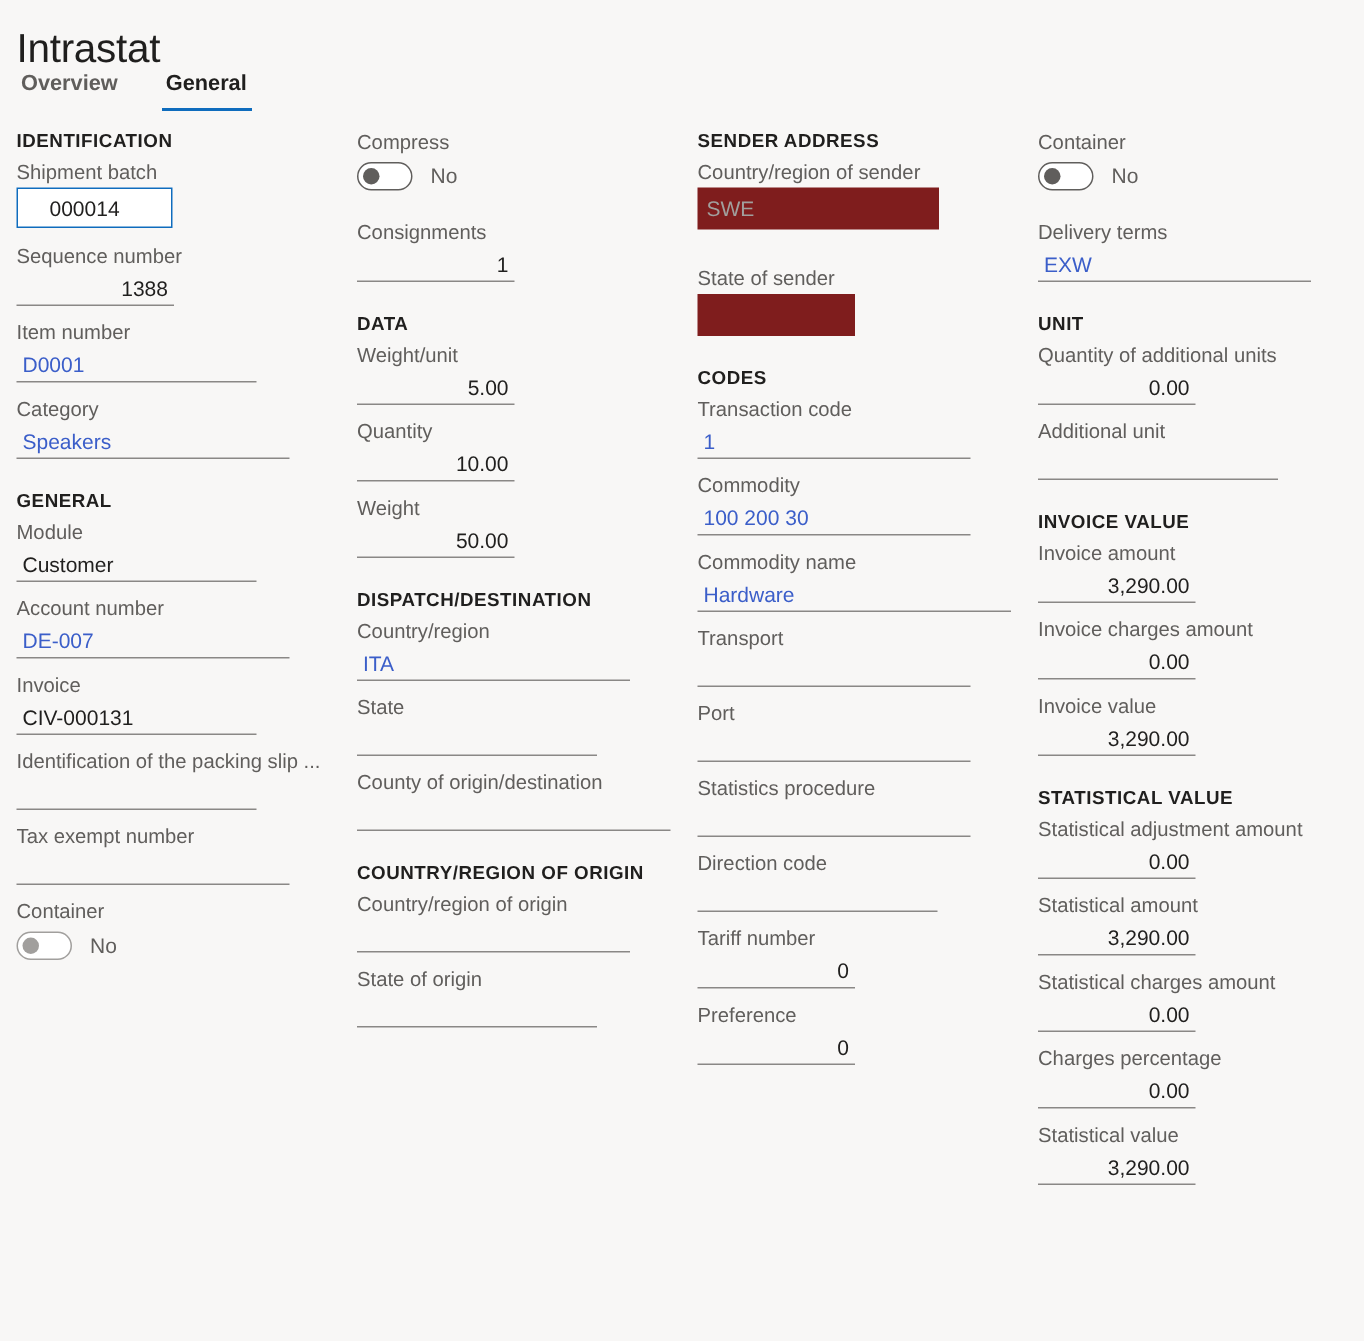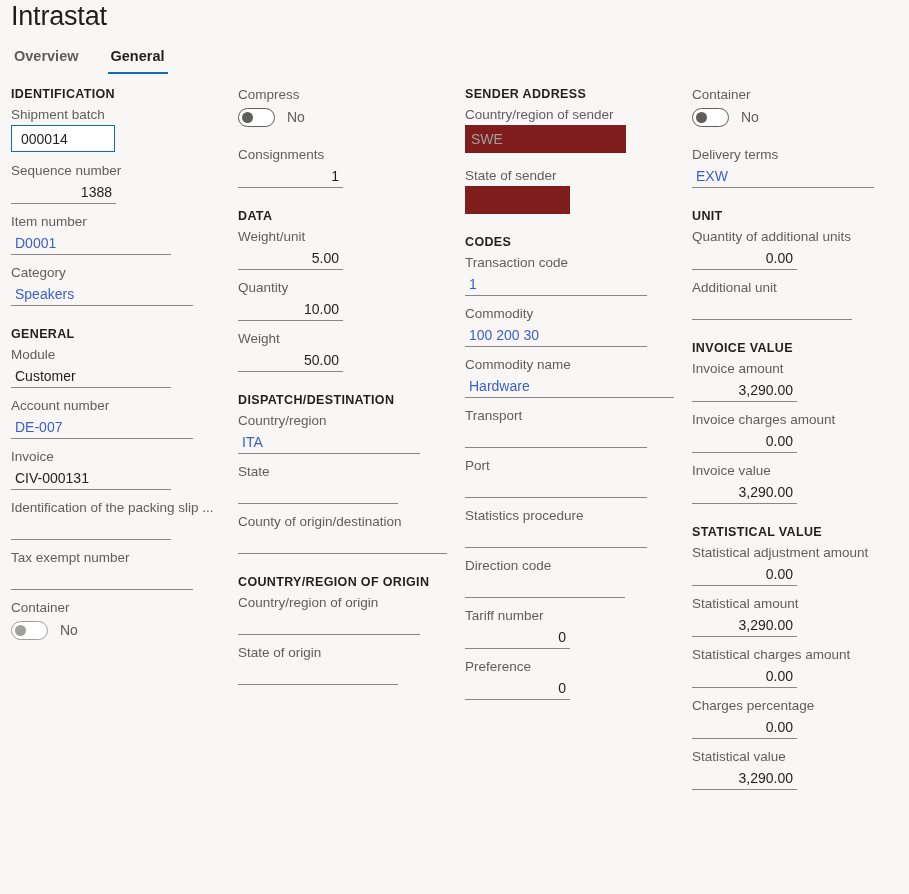--- a/index.html
+++ b/index.html
@@ -6,21 +6,21 @@
   body{
     width:909px;height:894px;
     background:#f8f7f6;
     font-family:"Liberation Sans","DejaVu Sans",sans-serif;
     color:#323130;
     overflow:hidden;
     position:relative;
   }
   
   .page-title{
-    position:absolute;left:11px;top:0px;
+    position:absolute;left:11px;top:16px;
     font-size:27px;line-height:33px;font-weight:400;color:#201f1e;
     letter-spacing:-0.2px;
   }
   .tabstrip{
     position:absolute;left:11px;top:47px;
     display:flex;align-items:flex-start;gap:26px;
   }
   .tab{
     font-size:14.5px;line-height:18px;color:#605e5c;
     padding:0 3px 7px 3px;border-bottom:2px solid transparent;
@@ -62,21 +62,21 @@
   .w-text   .f-value{width:160px;}
   .w-wide   .f-value{width:182px;}
   .w-xwide  .f-value{width:209px;}
 
   
   .f-input{
     display:block;box-sizing:border-box;
     width:104px;height:27px;
     background:#ffffff;border:1px solid #0f6cbd;
     font-size:14px;line-height:25px;color:#201f1e;
-    padding:0 9px;outline:none;
+    padding:0 21px;outline:none;
     font-family:inherit;
   }
 
   
   .f-disabled{
     display:block;box-sizing:border-box;
     background:#7f1d1d;border:none;border-bottom:none;
     font-size:14px;line-height:28px;height:28px;
     color:#a19f9d;padding:0 6px;
   }
@@ -203,21 +203,21 @@
         <span class="f-label">Country/region of origin</span>
         <span class="f-value"></span>
       </div>
       <div class="field w-text">
         <span class="f-label">State of origin</span>
         <span class="f-value"></span>
       </div>
     </div>
   <div class="col col-3" id="col3">
       <div class="section-head">SENDER ADDRESS</div>
-      <div class="field w-dis-lg" style="margin-bottom: 14px;">
+      <div class="field w-dis-lg" style="margin-bottom: 24px;">
         <span class="f-label">Country/region of sender</span>
         <span class="f-disabled">SWE</span>
       </div>
       <div class="field w-dis-sm" style="margin-bottom: 14px;">
         <span class="f-label">State of sender</span>
         <span class="f-disabled"></span>
       </div>
       <div class="section-head spaced">CODES</div>
       <div class="field w-wide">
         <span class="f-label">Transaction code</span>

